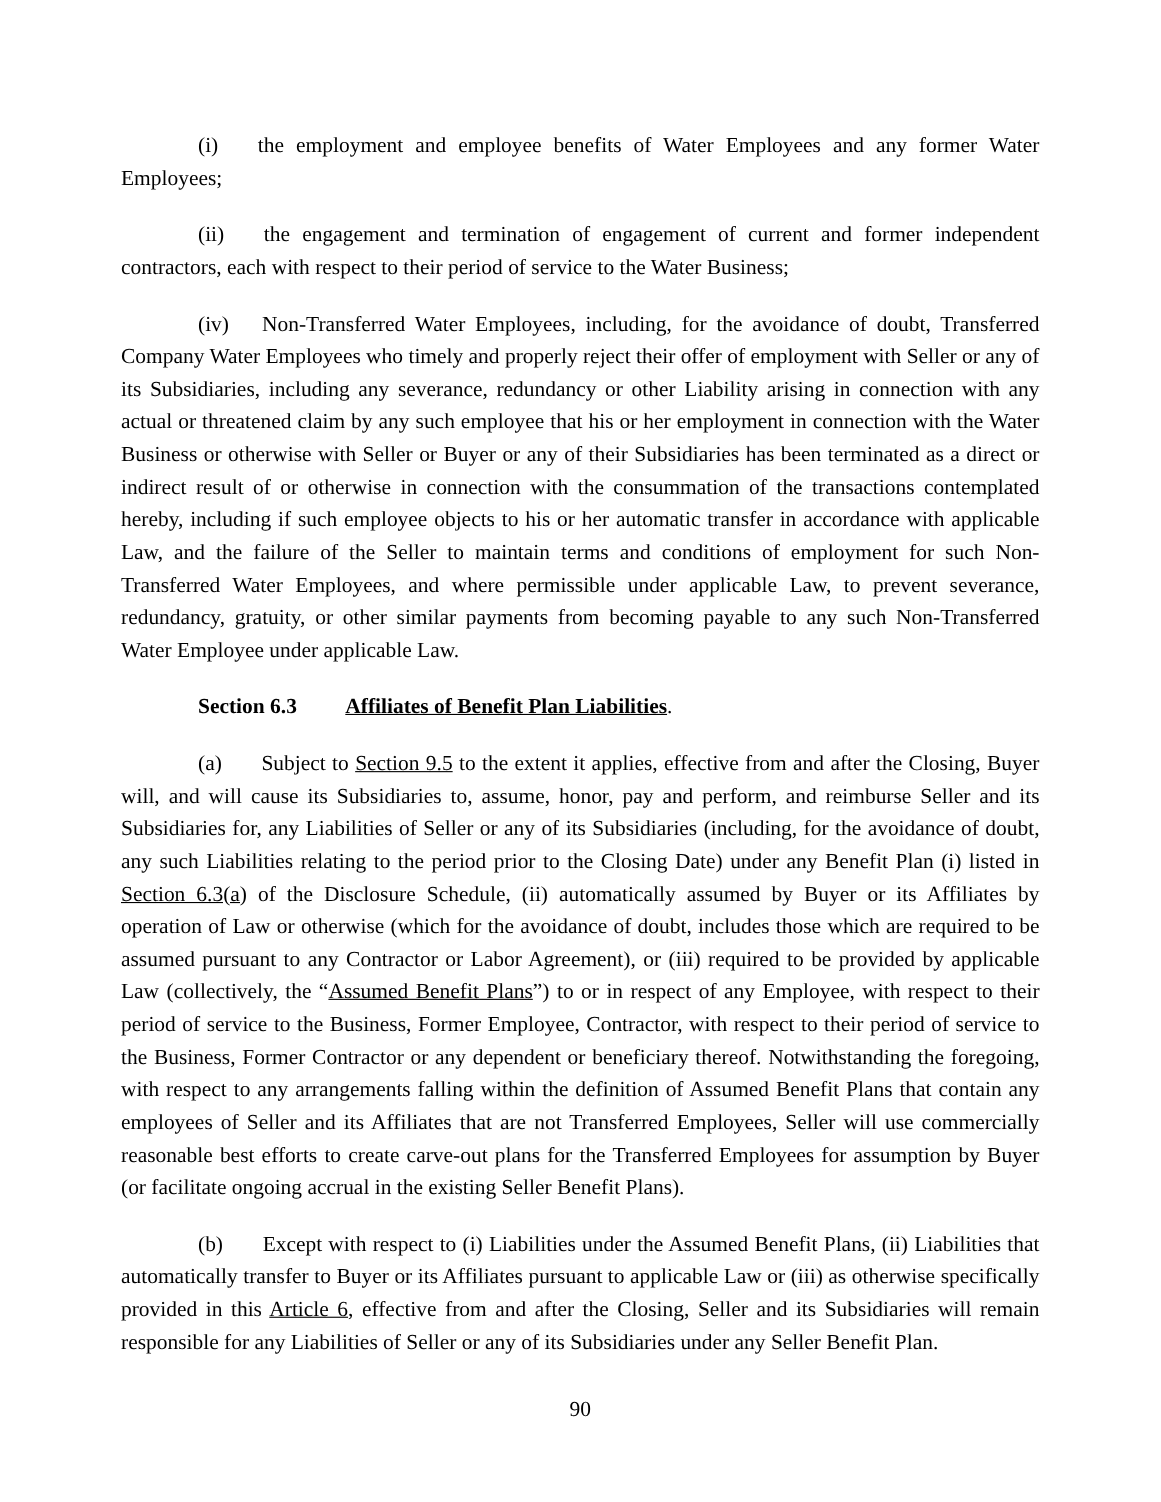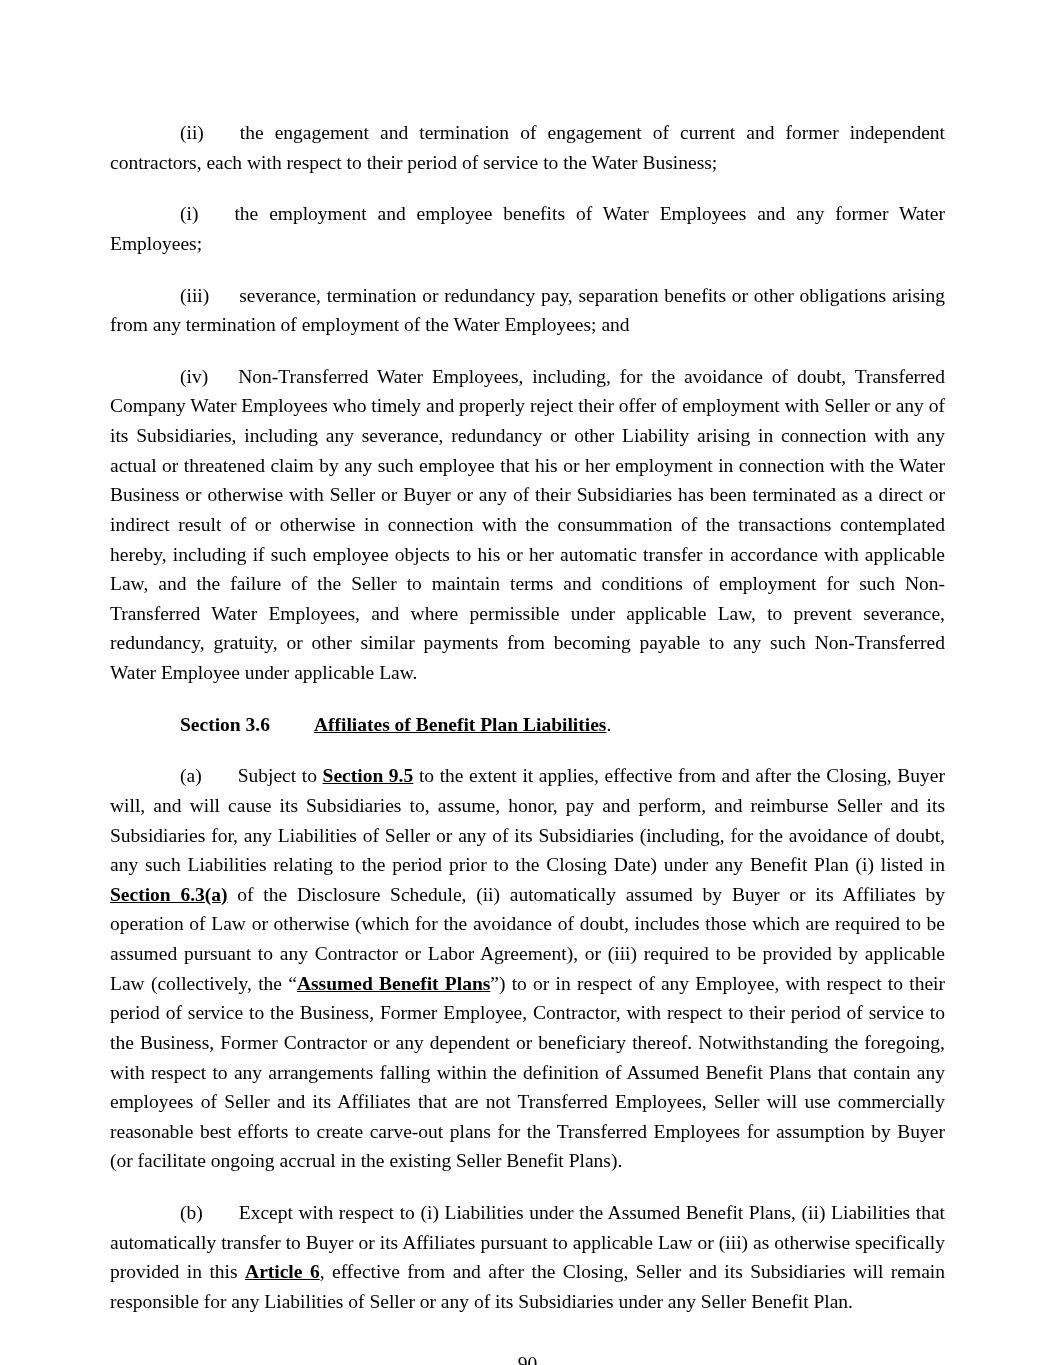--- a/index.html
+++ b/index.html
@@ -41,21 +41,20 @@
   .marker-gap {
     display: inline-block;
     width: 36px;
   }
   .marker-gap-wide {
     display: inline-block;
     width: 30px;
   }
   .u {
     text-decoration: underline;
-    font-weight: bold;
   }
   .section-head {
     margin: 0 0 22px 0;
     font-size: 19.5px;
     line-height: 1.52;
     text-indent: 70px;
   }
   .section-head .sec-num {
     font-weight: bold;
   }
@@ -74,37 +73,34 @@
   }
 </style>
 </head>
 <body>
 
 <div class="page">
 
   <div class="body-text">
 
     <p class="para indent-sub">
-      <span>(ii)</span><span class="marker-gap"></span><span>the engagement and termination of engagement of current and former independent contractors, each with respect to their period of service to the Water Business;</span>
-    </p>
-
-    <p class="para indent-sub">
       <span>(i)</span><span class="marker-gap"></span><span>the employment and employee benefits of Water Employees and any former Water Employees;</span>
     </p>
 
     <p class="para indent-sub">
-      <span>(iii)</span><span class="marker-gap-wide"></span><span>severance, termination or redundancy pay, separation benefits or other obligations arising from any termination of employment of the Water Employees; and</span>
+      <span>(ii)</span><span class="marker-gap"></span><span>the engagement and termination of engagement of current and former independent contractors, each with respect to their period of service to the Water Business;</span>
     </p>
+
 
     <p class="para indent-sub">
       <span>(iv)</span><span class="marker-gap-wide"></span><span>Non-Transferred Water Employees, including, for the avoidance of doubt, Transferred Company Water Employees who timely and properly reject their offer of employment with Seller or any of its Subsidiaries, including any severance, redundancy or other Liability arising in connection with any actual or threatened claim by any such employee that his or her employment in connection with the Water Business or otherwise with Seller or Buyer or any of their Subsidiaries has been terminated as a direct or indirect result of or otherwise in connection with the consummation of the transactions contemplated hereby, including if such employee objects to his or her automatic transfer in accordance with applicable Law, and the failure of the Seller to maintain terms and conditions of employment for such Non-Transferred Water Employees, and where permissible under applicable Law, to prevent severance, redundancy, gratuity, or other similar payments from becoming payable to any such Non-Transferred Water Employee under applicable Law.</span>
     </p>
 
     <p class="section-head">
-      <span class="sec-num">Section 3.6</span><span class="sec-gap"></span><span class="sec-title">Affiliates of Benefit Plan Liabilities</span><span>.</span>
+      <span class="sec-num">Section 6.3</span><span class="sec-gap"></span><span class="sec-title">Affiliates of Benefit Plan Liabilities</span><span>.</span>
     </p>
 
     <p class="para indent-first">
       <span>(a)</span><span class="marker-gap"></span><span>Subject to </span><span class="u">Section 9.5</span><span> to the extent it applies, effective from and after the Closing, Buyer will, and will cause its Subsidiaries to, assume, honor, pay and perform, and reimburse Seller and its Subsidiaries for, any Liabilities of Seller or any of its Subsidiaries (including, for the avoidance of doubt, any such Liabilities relating to the period prior to the Closing Date) under any Benefit Plan (i) listed in </span><span class="u">Section 6.3(a)</span><span> of the Disclosure Schedule, (ii) automatically assumed by Buyer or its Affiliates by operation of Law or otherwise (which for the avoidance of doubt, includes those which are required to be assumed pursuant to any Contractor or Labor Agreement), or (iii) required to be provided by applicable Law (collectively, the “</span><span class="u">Assumed Benefit Plans</span><span>”) to or in respect of any Employee, with respect to their period of service to the Business, Former Employee, Contractor, with respect to their period of service to the Business, Former Contractor or any dependent or beneficiary thereof. Notwithstanding the foregoing, with respect to any arrangements falling within the definition of Assumed Benefit Plans that contain any employees of Seller and its Affiliates that are not Transferred Employees, Seller will use commercially reasonable best efforts to create carve-out plans for the Transferred Employees for assumption by Buyer (or facilitate ongoing accrual in the existing Seller Benefit Plans).</span>
     </p>
 
     <p class="para indent-first">
       <span>(b)</span><span class="marker-gap"></span><span>Except with respect to (i) Liabilities under the Assumed Benefit Plans, (ii) Liabilities that automatically transfer to Buyer or its Affiliates pursuant to applicable Law or (iii) as otherwise specifically provided in this </span><span class="u">Article 6</span><span>, effective from and after the Closing, Seller and its Subsidiaries will remain responsible for any Liabilities of Seller or any of its Subsidiaries under any Seller Benefit Plan.</span>
     </p>
 

